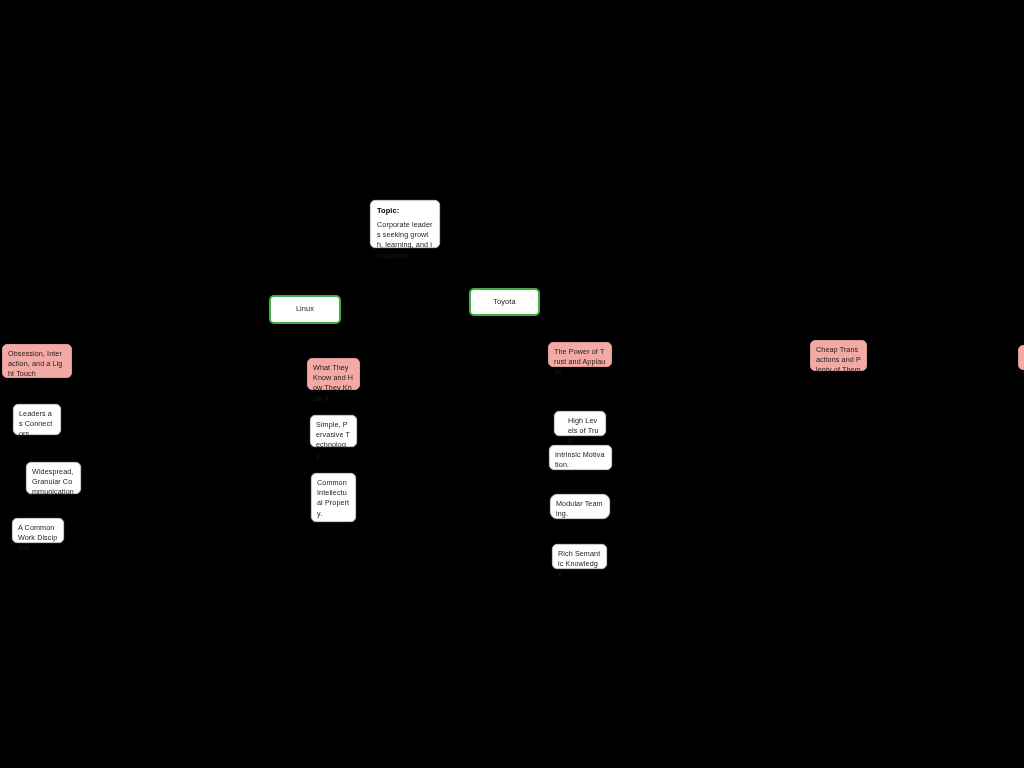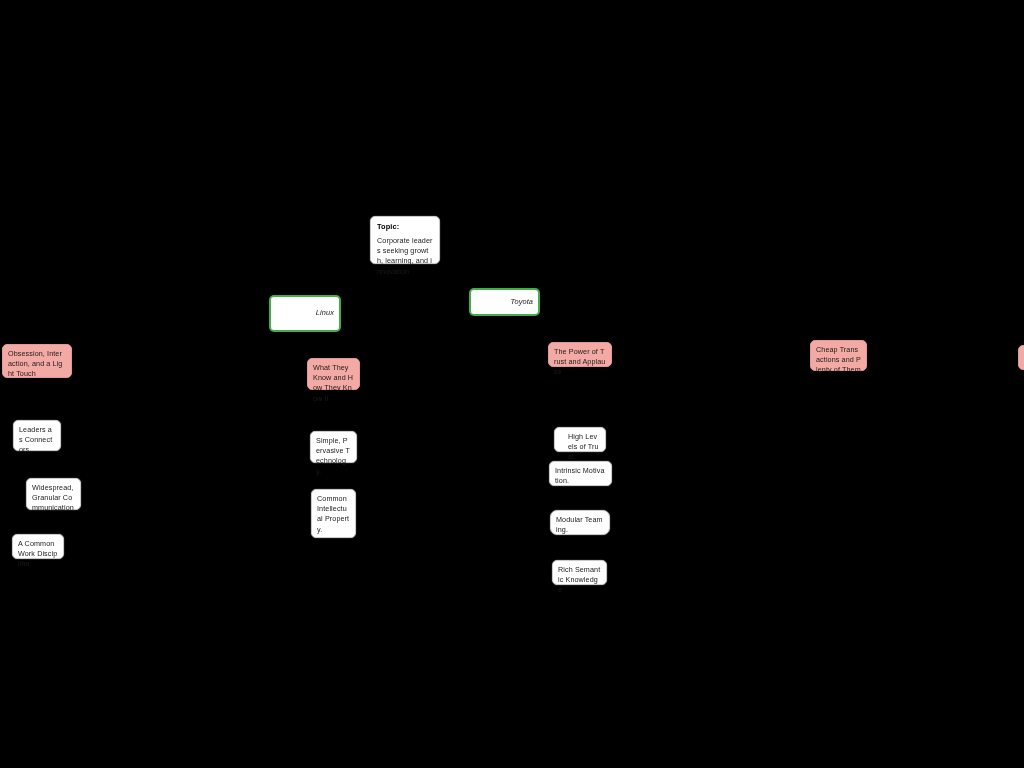--- a/index.html
+++ b/index.html
@@ -36,39 +36,37 @@
     word-break: break-all;
     overflow-wrap: anywhere;
     letter-spacing: 0.1px;
   }
 
   
   .node.white {
     background: #ffffff;
     border: 1px solid #c8c8c8;
     box-shadow: 0 0 0 0.5px rgba(120,120,120,0.35);
-    margin-top: 16px;
   }
 
   
   .node.pink {
     background: #f4aaa4;
     border: 1px solid #e09a94;
   }
 
   
   .node.green {
     background: #ffffff;
     border: 2px solid #3faf46;
     display: flex;
     align-items: center;
-    justify-content: flex-end;
+    justify-content: center;
     text-align: center;
     font-size: 7.4px;
-    font-style: italic;
   }
 
   .node.topic {
     padding: 5px 6px;
   }
 
   .topic-label {
     display: block;
     font-weight: bold;
     font-size: 7.4px;
@@ -90,21 +88,21 @@
 </head>
 <body>
 
 <div id="canvas">
 
   <div class="node white topic" style="left:370px; top:200px; width:70px; height:48px;">
     <span class="topic-label">Topic:</span>
     <span class="topic-body">Corporate leaders seeking growth, learning, and innovation</span>
   </div>
 
-  <div class="node green" style="left:269px; top:295px; width:72px; height:37px;">
+  <div class="node green" style="left:269px; top:295px; width:72px; height:29px;">
     <span class="node-text">Linux</span>
   </div>
 
   <div class="node green" style="left:469px; top:288px; width:71px; height:28px;">
     <span class="node-text">Toyota</span>
   </div>
 
   <div class="node pink" style="left:2px; top:344px; width:70px; height:34px;">
     <span class="node-text">Obsession, Interaction, and a Light Touch</span>
   </div>

